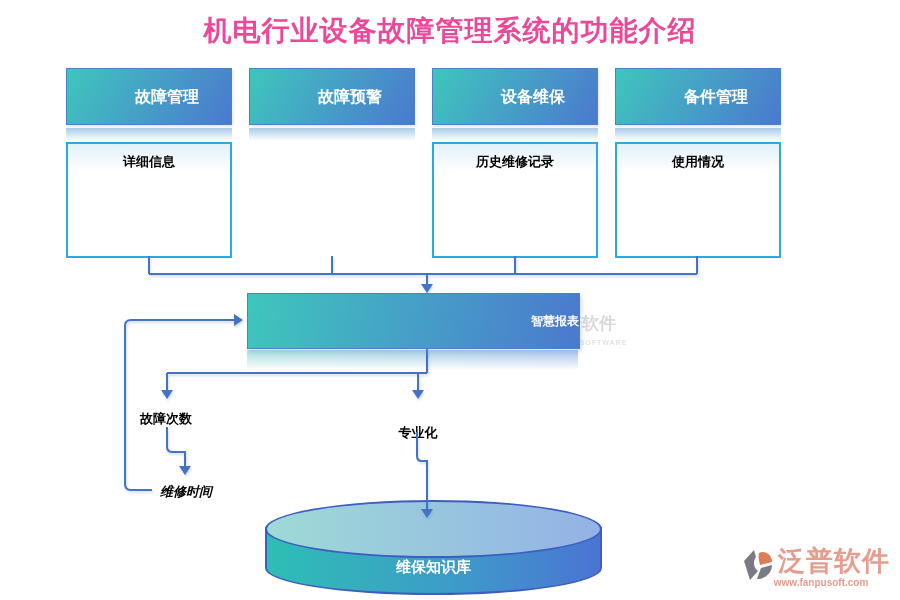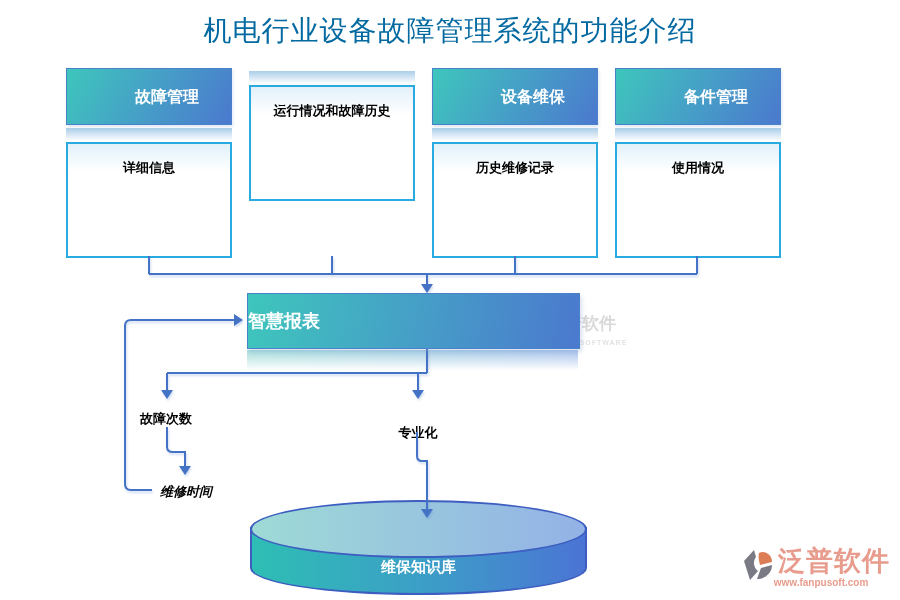--- a/index.html
+++ b/index.html
@@ -2,47 +2,47 @@
 <html><head>
 <meta charset="utf-8">
 <style>
   html,body{margin:0;padding:0;background:#fff;}
   #canvas{
     position:relative;width:900px;height:600px;background:#fff;overflow:hidden;
     font-family:"Liberation Serif","DejaVu Serif",serif;
   }
   .title{
     position:absolute;top:12px;left:0;width:900px;text-align:center;
-    font-size:28px;font-weight:normal;color:#0369a1;letter-spacing:1px;
+    font-size:28px;font-weight:bold;color:#ec4899;letter-spacing:1px;
   }
   
   .col{position:absolute;top:68px;width:166px;}
   .col-header{
     height:55px;line-height:55px;text-align:center;
     background:linear-gradient(120deg,#3EC6BC 0%,#45A3C6 45%,#4B79CE 100%);
     border:1px solid #4a82c9;color:#fff;font-size:16px;font-weight:bold;
     box-shadow:1px 2px 3px rgba(130,160,210,.25);
     padding-left:36px;
   }
   .col-reflect{
     margin-top:3px;height:13px;
     background:linear-gradient(to bottom,#A9CDE9 0%,rgba(255,255,255,0) 100%);
   }
   .col-body{
     margin-top:1px;height:112px;border:2px solid #29ABE2;
     background:linear-gradient(to bottom,#E2F1FA 0%,#ffffff 28px);
     text-align:center;
   }
-  .col-body .item{display:block;padding-top:15px;font-size:13px;font-weight:bold;color:#000;}
+  .col-body .item{display:block;padding-top:9px;font-size:13px;font-weight:bold;color:#000;}
   
   .report-box{
     position:absolute;left:247px;top:293px;width:331px;height:54px;z-index:2;
     background:linear-gradient(100deg,#3EC6BC 0%,#45A3C6 45%,#4B79CE 100%);
-    border:1px solid #4a82c9;color:#fff;font-size:18px;font-weight:bold;
-    text-align:left;line-height:54px;box-shadow:2px 3px 4px rgba(130,160,210,.3);
+    border:1px solid #4a82c9;color:#fff;font-size:12px;font-weight:bold;
+    text-align:right;line-height:54px;box-shadow:2px 3px 4px rgba(130,160,210,.3);
   }
   .report-reflect{
     position:absolute;left:247px;top:350px;width:331px;height:22px;z-index:1;
     background-image:linear-gradient(to bottom,rgba(255,255,255,0) 0%,#ffffff 92%),
                      linear-gradient(to right,#A6DEDB 0%,#A8C2EC 100%);
   }
   .watermark{
     position:absolute;left:548px;top:314px;z-index:0;color:#D8D8D8;
     font-weight:bold;font-size:17px;line-height:19px;white-space:nowrap;
   }
@@ -50,21 +50,21 @@
   
   .flow-label{
     position:absolute;font-size:13px;font-weight:bold;color:#000;white-space:nowrap;
     transform:translateX(-50%);
     text-align:right;
   }
   #lbl-fault{left:166px;top:410px;}
   #lbl-spec{left:418px;top:424px;}
   #lbl-repair{left:186px;top:483px;font-style:italic;}
   
-  .cyl{position:absolute;left:250px;top:500px;width:337px;height:97px;}
+  .cyl{position:absolute;left:265px;top:500px;width:337px;height:97px;}
   .cyl-body{
     position:absolute;left:0;top:27px;width:333px;height:66px;
     background:linear-gradient(to right,#2EBEB4 0%,#3D9CC8 55%,#4B74D4 100%);
     border:2px solid #3D5EC0;border-top:none;
     border-radius:0 0 168px 168px / 0 0 27px 27px;
   }
   .cyl-top{
     position:absolute;left:0;top:0;width:333px;height:54px;border-radius:50%;
     background:linear-gradient(to right,#9EDAD6 0%,#93B2E6 100%);
     border:2px solid #3D5EC0;
@@ -96,24 +96,22 @@
   <div class="title">机电行业设备故障管理系统的功能介绍</div>
 
   <div class="col" style="left:66px">
     <div class="col-header">故障管理</div>
     <div class="col-reflect"></div>
     <div class="col-body">
       <span class="item">详细信息</span>
     </div>
   </div>
   <div class="col" style="left:249px">
+    <div class="col-header">故障预警</div>
     <div class="col-reflect"></div>
-    <div class="col-body">
-      <span class="item">运行情况和故障历史</span>
-    </div>
   </div>
   <div class="col" style="left:432px">
     <div class="col-header">设备维保</div>
     <div class="col-reflect"></div>
     <div class="col-body">
       <span class="item">历史维修记录</span>
     </div>
   </div>
   <div class="col" style="left:615px">
     <div class="col-header">备件管理</div>

